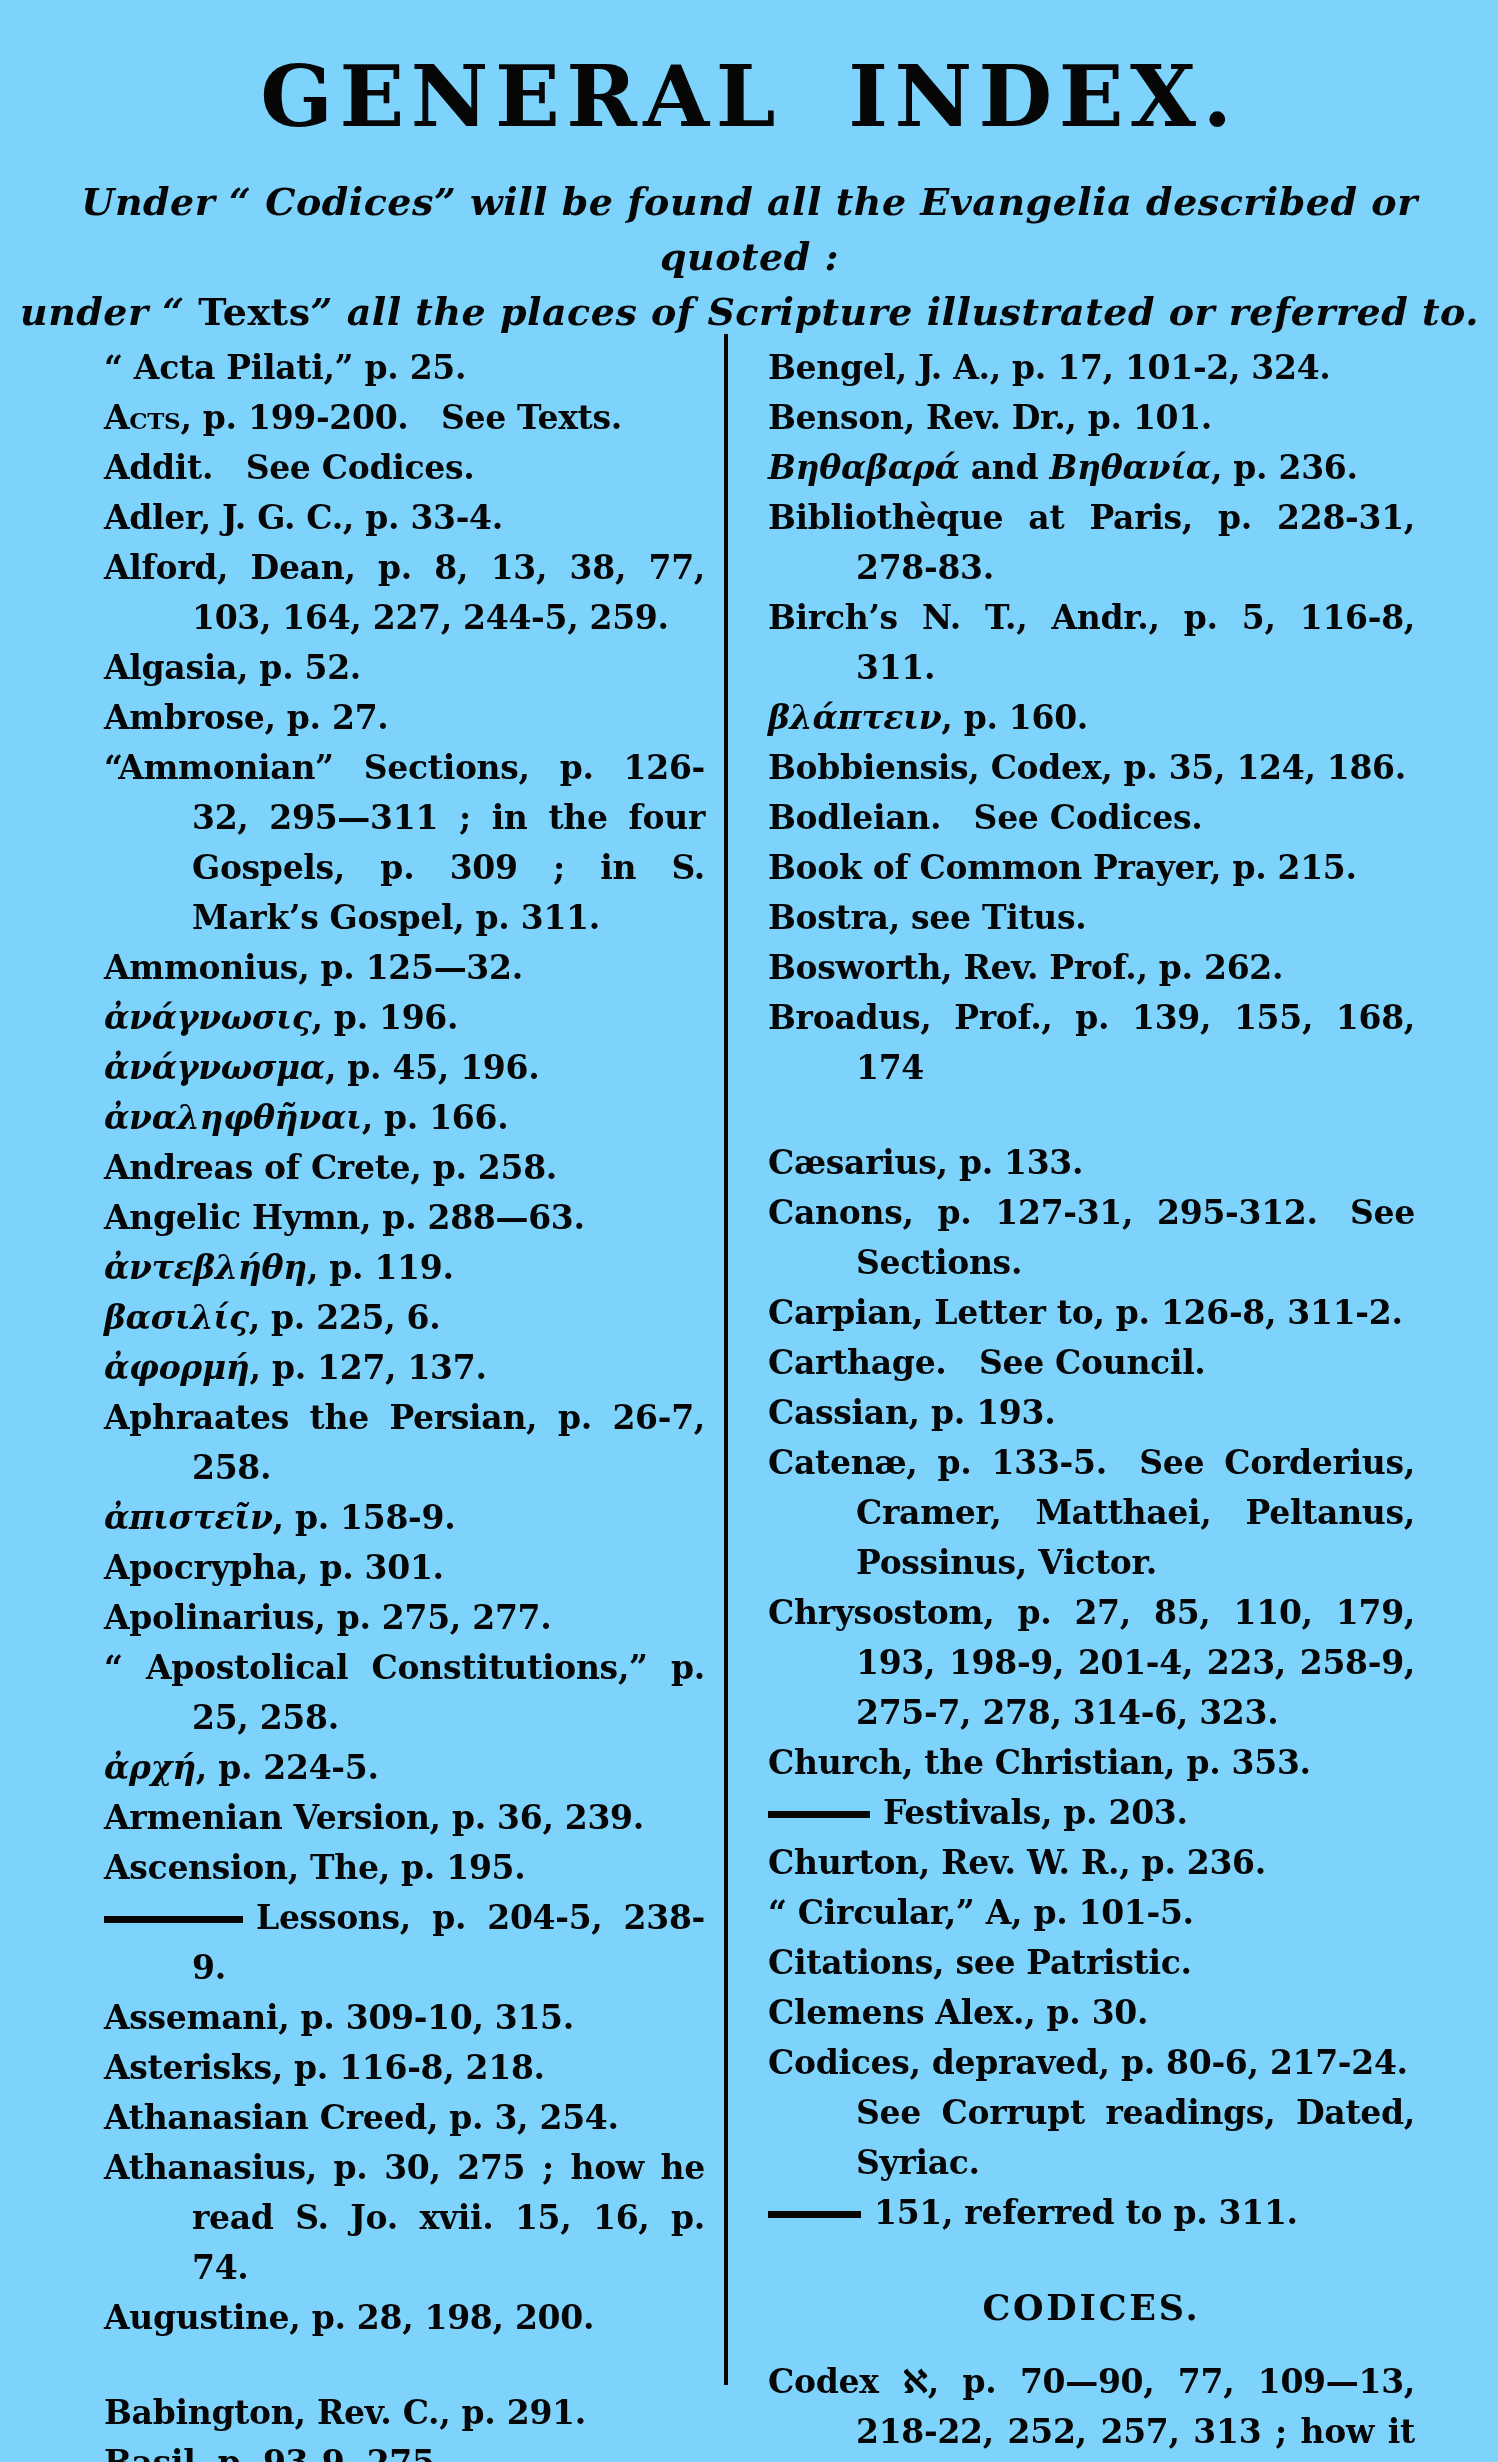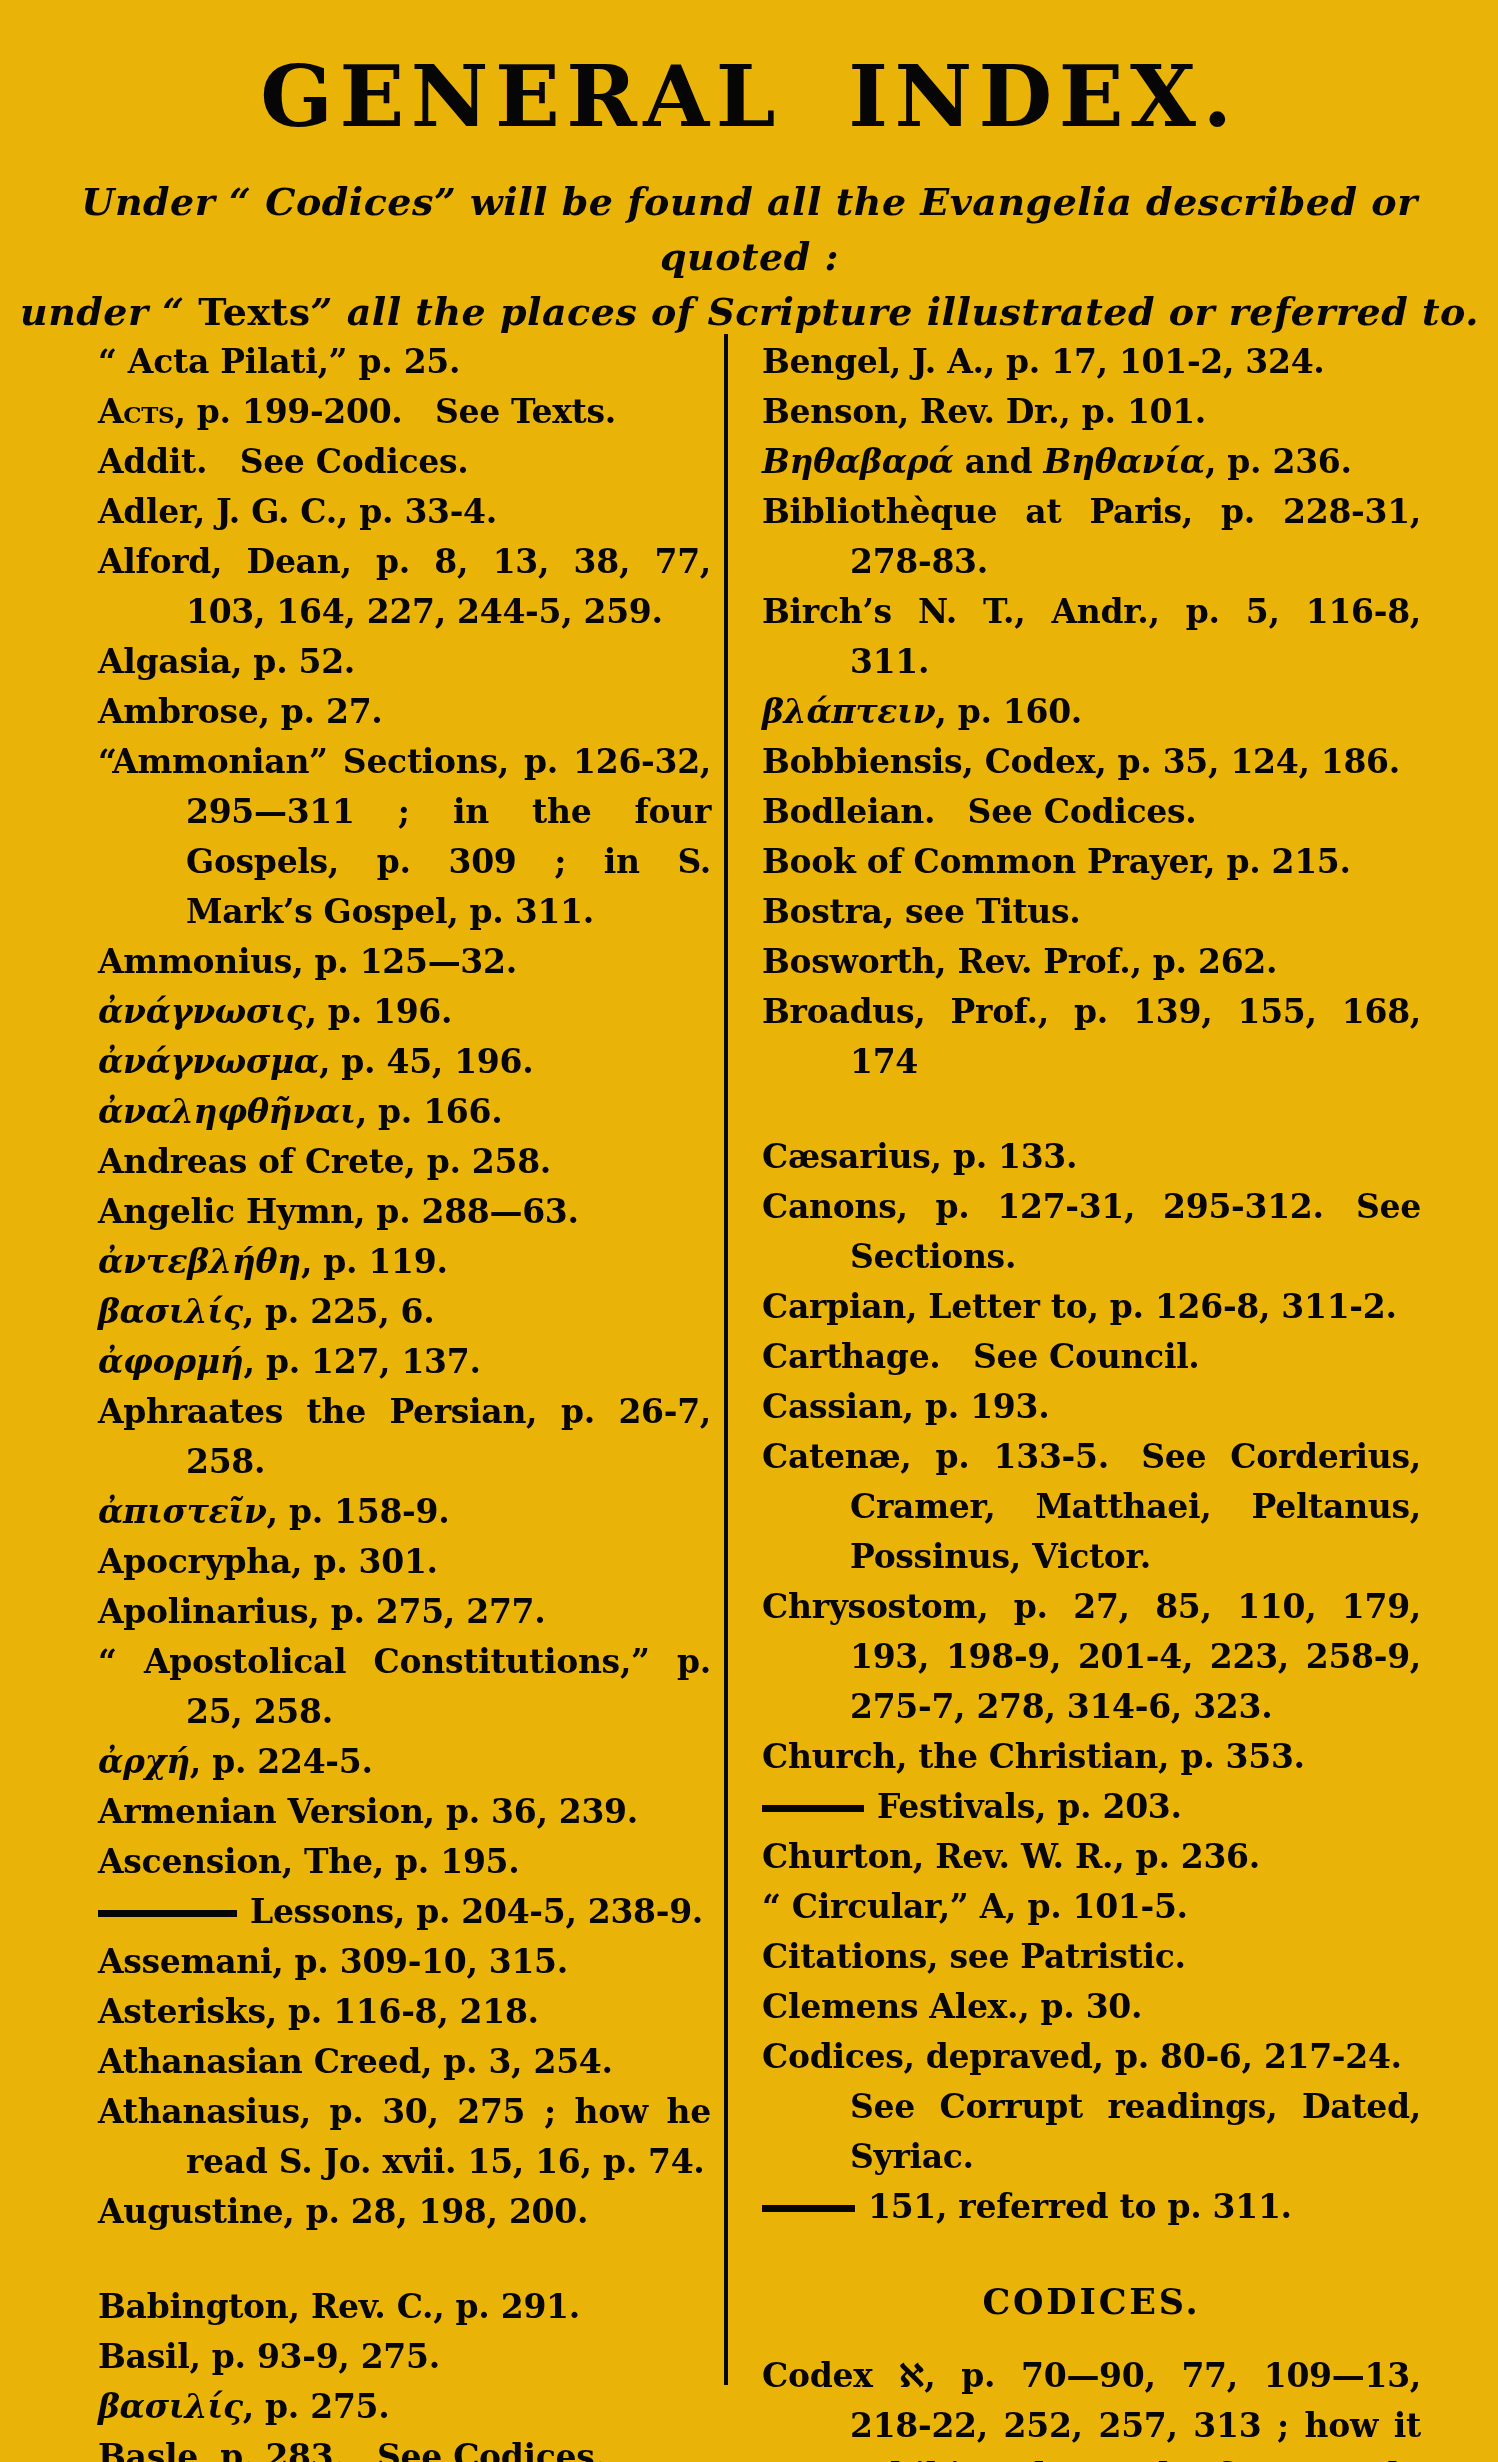--- a/index.html
+++ b/index.html
@@ -11,21 +11,21 @@
     width: 1499px;
     height: 2462px;
     overflow: hidden;
     font-family: "DejaVu Serif", "DejaVu Sans", serif;
     color: #060606;
   }
   .page {
     position: relative;
     width: 1499px;
     height: 2462px;
-    background: #eab308;
+    background: #7dd3fc;
   }
   .page-title {
     position: absolute;
     top: 45px;
     left: 0;
     width: 100%;
     text-align: center;
     font-size: 85px;
     line-height: 102px;
     font-weight: bold;
@@ -61,21 +61,21 @@
   }
   .entry {
     font-size: 33px;
     line-height: 50px;
     font-weight: bold;
     letter-spacing: -0.3px;
     padding-left: 88px;
     text-indent: -88px;
     text-align: justify;
   }
-  .group { margin: 10px; }
+  .group { margin: 16px; }
   .group + .group { margin-top: 45px; }
   .heading {
     font-size: 35px;
     line-height: 50px;
     font-weight: bold;
     text-align: center;
     letter-spacing: 2.8px;
     margin-top: 7.4px;
     margin-bottom: 24px;
   }

